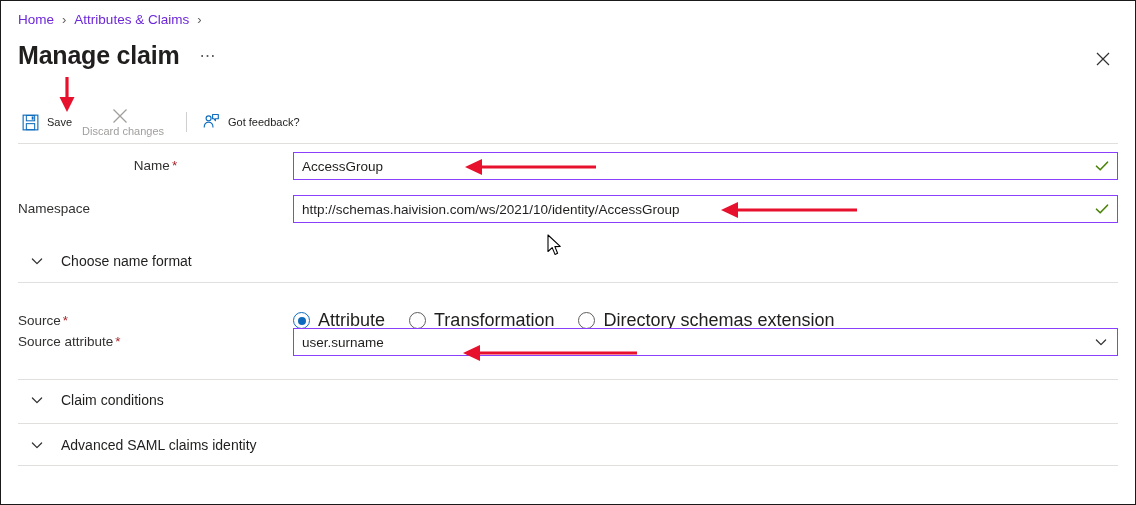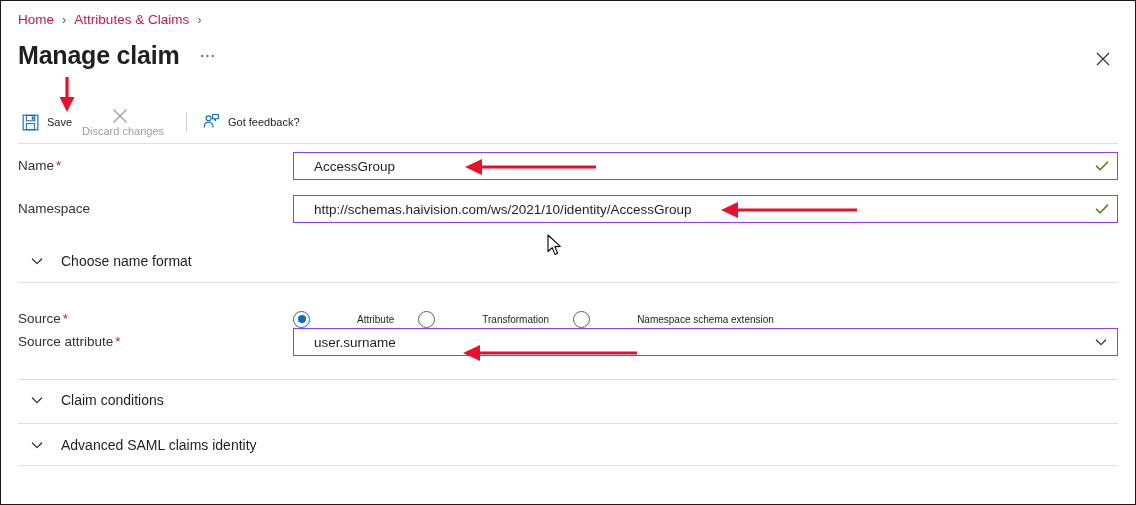--- a/index.html
+++ b/index.html
@@ -26,21 +26,21 @@
   .breadcrumb {
     position: absolute;
     left: 17px;
     top: 10px;
     display: flex;
     align-items: center;
     font-size: 13.5px;
     line-height: 18px;
   }
   .crumb-link {
-    color: #be185d;
+    color: #6d28d9;
     cursor: pointer;
     white-space: nowrap;
   }
   .crumb-sep {
     color: #605e5c;
     margin: 0 8px;
     font-size: 13px;
     user-select: none;
   }
 
@@ -157,21 +157,21 @@
   }
 
   .field {
     position: relative;
     flex: 1;
     height: 28px;
     border: 1px solid #8a3ffc;
     background: #ffffff;
     display: flex;
     align-items: center;
-    padding: 0 30px 0 20px;
+    padding: 0 30px 0 8px;
     font-size: 13.5px;
     color: #201f1e;
     cursor: text;
     overflow: hidden;
     white-space: nowrap;
   }
   .field.select { cursor: pointer; }
   .field-check {
     position: absolute;
     right: 8px;
@@ -184,21 +184,21 @@
   .field-chevron {
     position: absolute;
     right: 9px;
     top: 50%;
     transform: translateY(-50%);
     display: flex;
     align-items: center;
     color: #323130;
   }
 
-  .row-name { top: 151px; }
+  .row-name { top: 151px; text-align: center; }
   .row-namespace { top: 194px; }
   .row-source { top: 292px; margin-top: 17px; }
   .row-source-attr { top: 327px; }
 
   
   .section {
     position: absolute;
     left: 17px;
     right: 17px;
     height: 40px;
@@ -232,24 +232,23 @@
   .radio-group {
     flex: 1;
     display: flex;
     align-items: center;
   }
   .radio-opt {
     display: flex;
     align-items: center;
     margin-right: 24px;
     cursor: pointer;
-    font-size: 10px;
+    font-size: 18px;
     color: #201f1e;
     white-space: nowrap;
-    gap: 39px;
   }
   .radio-mark {
     width: 17px;
     height: 17px;
     border-radius: 50%;
     border: 1.4px solid #605e5c;
     background: #fff;
     margin-right: 8px;
     flex: none;
     position: relative;
@@ -392,21 +391,21 @@
       <div class="radio-opt checked">
         <span class="radio-mark"></span>
         <span>Attribute</span>
       </div>
       <div class="radio-opt">
         <span class="radio-mark"></span>
         <span>Transformation</span>
       </div>
       <div class="radio-opt">
         <span class="radio-mark"></span>
-        <span>Namespace schema extension</span>
+        <span>Directory schemas extension</span>
       </div>
     </div>
   </div>
 
   <div class="row row-source-attr">
     <div class="row-label">
       <span>Source attribute</span><span class="req">*</span>
     </div>
     <div class="field select">
       <span>user.surname</span>

